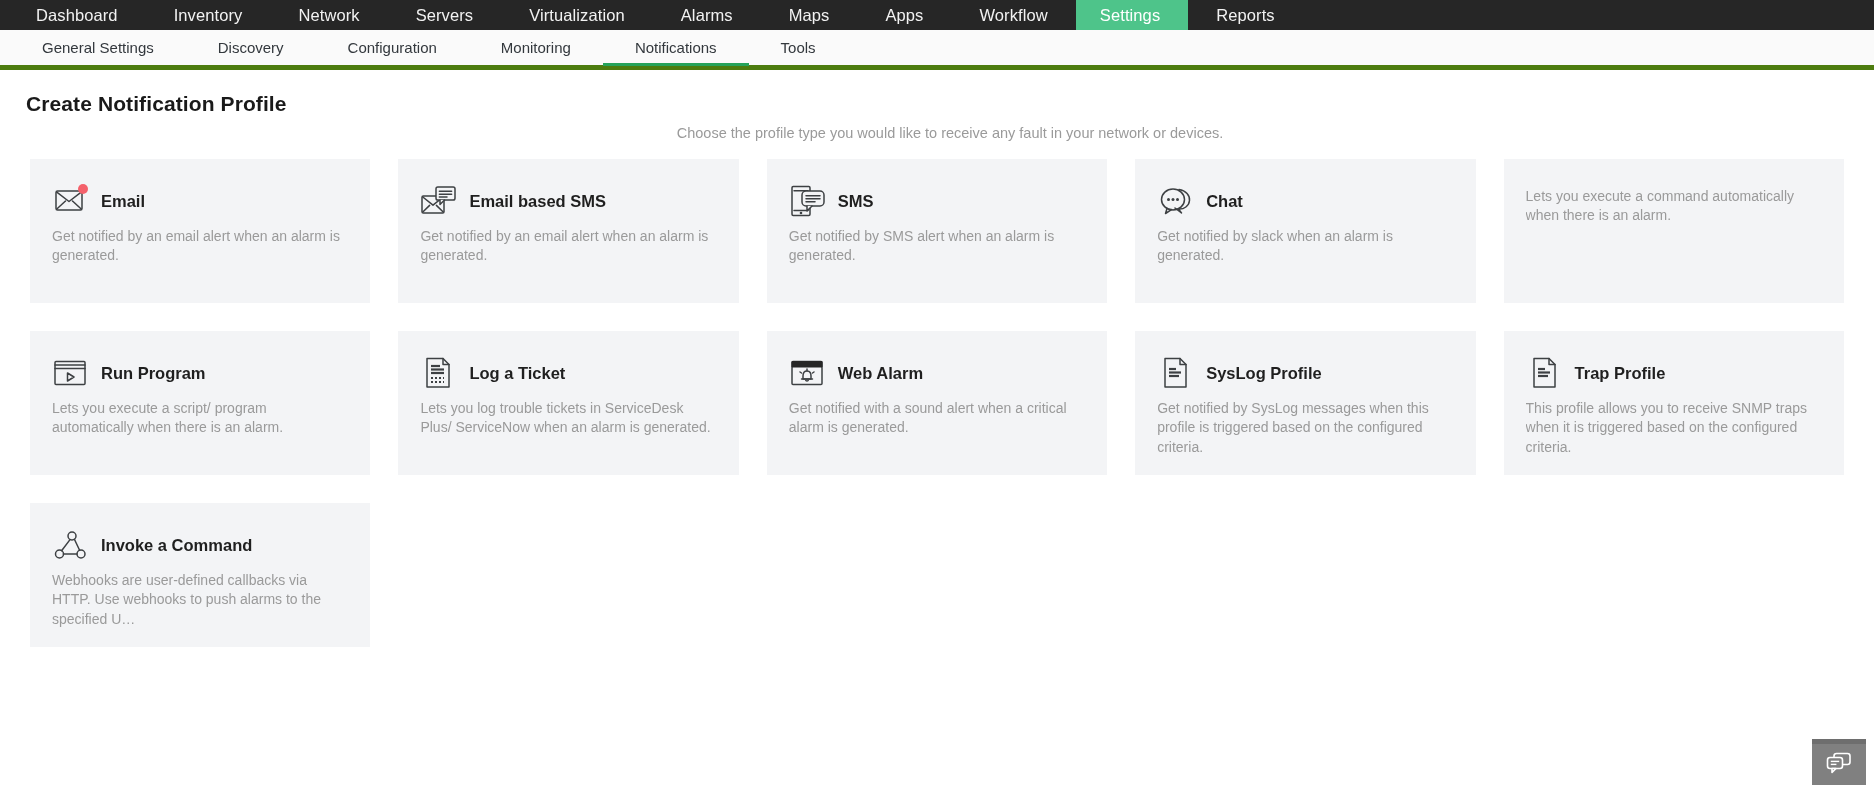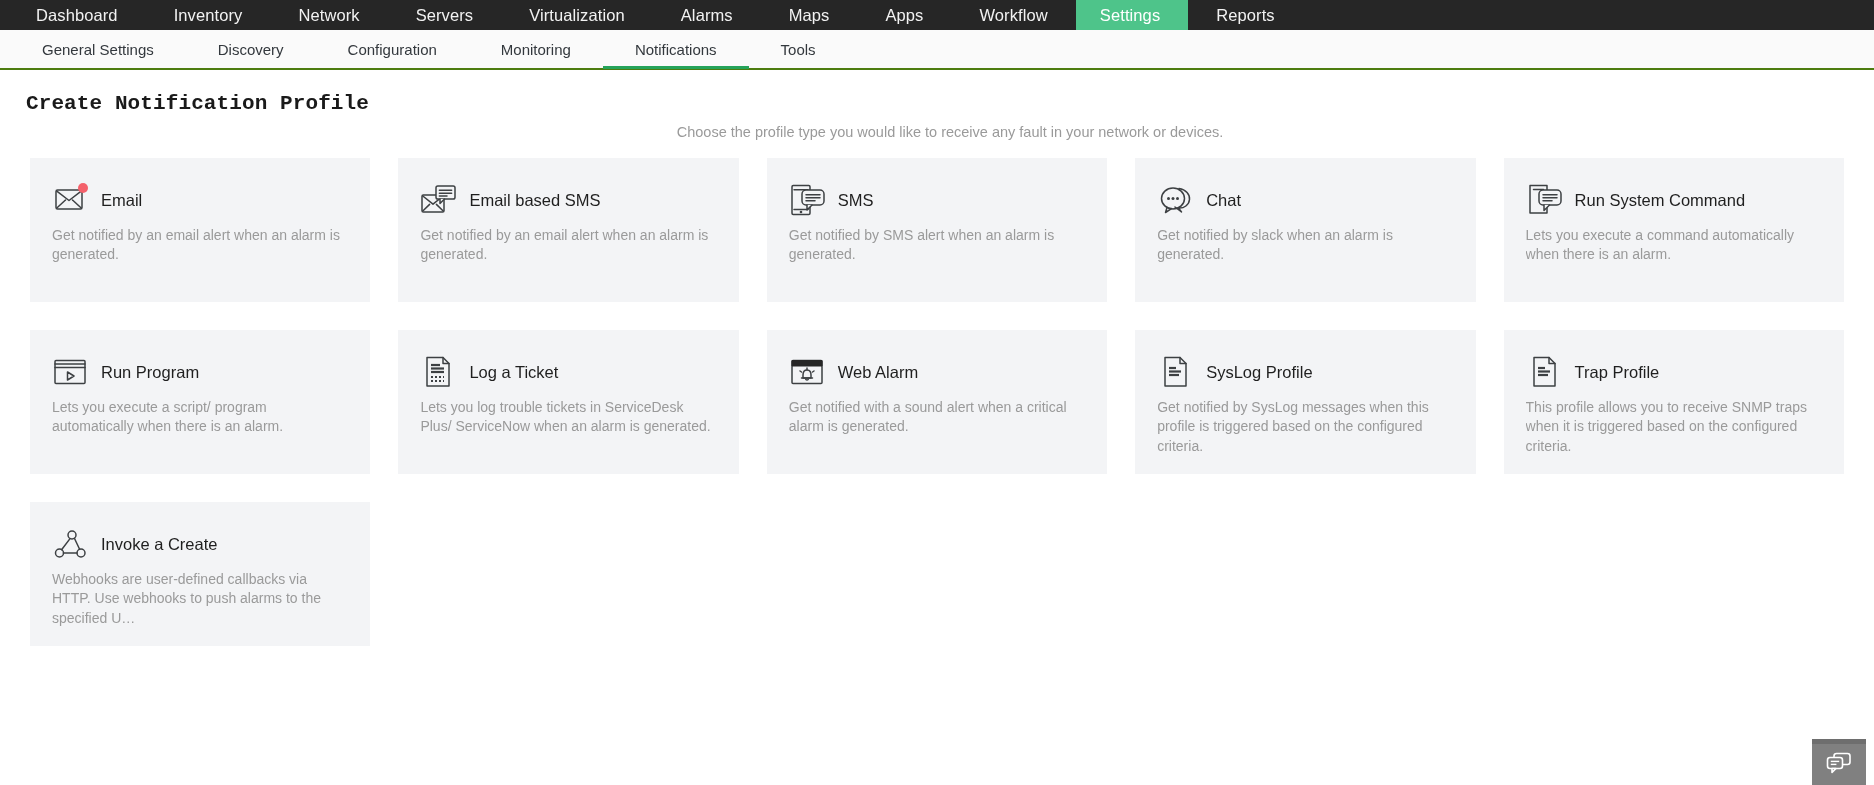--- a/index.html
+++ b/index.html
@@ -37,21 +37,21 @@
   .topnav-item.active {
     background: #4ec48a;
     color: #ffffff;
     padding-left: 24px;
   }
 
   
   .subnav {
     height: 40px;
     background: #fafafa;
-    border-bottom: 2px solid #4d7c0f;
+    border-bottom: 5px solid #4d7c0f;
     display: flex;
     align-items: stretch;
     padding-left: 10px;
     position: relative;
   }
   .subnav-item {
     display: flex;
     align-items: center;
     justify-content: center;
     padding: 0 32px;
@@ -72,21 +72,20 @@
 
   
   .page-head {
     padding: 22px 0 0 26px;
   }
   .page-title {
     font-size: 21px;
     font-weight: bold;
     color: #1a1a1a;
     letter-spacing: .1px;
-    font-family: Liberation Mono, monospace;
   }
   .page-sub {
     margin-top: 9px;
     font-size: 14.5px;
     color: #9a9a9a;
     text-align: center;
   }
 
   
   .grid {
@@ -105,20 +104,21 @@
     cursor: pointer;
     display: flex;
     flex-direction: column;
     overflow: hidden;
   }
   .card-head {
     display: flex;
     align-items: center;
     gap: 11px;
     min-height: 40px;
+    font-weight: bold;
   }
   .card-icon {
     width: 38px;
     height: 38px;
     flex: 0 0 38px;
     position: relative;
     display: flex;
     align-items: center;
     justify-content: center;
   }
@@ -265,34 +265,20 @@
       <circle cx="18.5" cy="13.6" r="1.5" fill="#3d4043" stroke="none"></circle>
     </svg>
           </span>
           <span class="card-title">Chat</span>
         </div>
         <div class="card-desc">Get notified by slack when an alarm is generated.</div>
       </div>
     </div>
     <div class="cell">
       <div class="card">
-        <div class="card-head">
-          <span class="card-icon">
-            <svg width="36" height="32" viewBox="0 0 36 32">
-      <path d="M3 1.5 L20 1.5 L20 29 L3 29 Z" stroke="#3d4043" fill="none" stroke-width="1.5" stroke-linejoin="round" stroke-linecap="round"></path>
-      <line x1="6.5" y1="5.5" x2="16.5" y2="5.5" stroke="#3d4043" fill="none" stroke-width="1.5" stroke-linejoin="round" stroke-linecap="round"></line>
-      <rect x="12" y="6" width="22" height="15" rx="4" fill="#f3f4f6" stroke="#3d4043" stroke-width="1.5" stroke-linejoin="round" stroke-linecap="round"></rect>
-      <path d="M17 21 L17 26.5 L22.5 21" fill="#f3f4f6" stroke="#3d4043" stroke-width="1.5" stroke-linejoin="round" stroke-linecap="round"></path>
-      <line x1="16" y1="10.8" x2="30" y2="10.8" stroke="#3d4043" fill="none" stroke-width="1.5" stroke-linejoin="round" stroke-linecap="round"></line>
-      <line x1="16" y1="13.8" x2="30" y2="13.8" stroke="#3d4043" fill="none" stroke-width="1.5" stroke-linejoin="round" stroke-linecap="round"></line>
-      <line x1="16" y1="16.8" x2="25" y2="16.8" stroke="#3d4043" fill="none" stroke-width="1.5" stroke-linejoin="round" stroke-linecap="round"></line>
-    </svg>
-          </span>
-          <span class="card-title">Run System Command</span>
-        </div>
         <div class="card-desc">Lets you execute a command automatically when there is an alarm.</div>
       </div>
     </div>
     <div class="cell">
       <div class="card">
         <div class="card-head">
           <span class="card-icon">
             <svg width="34" height="26" viewBox="0 0 34 26">
       <rect x="1" y="1.5" width="30" height="23" rx="1" stroke="#3d4043" fill="none" stroke-width="1.5" stroke-linejoin="round" stroke-linecap="round"></rect>
       <line x1="1" y1="8.5" x2="31" y2="8.5" stroke="#3d4043" fill="none" stroke-width="1.5" stroke-linejoin="round" stroke-linecap="round"></line>
@@ -384,21 +370,21 @@
           <span class="card-icon">
             <svg width="34" height="30" viewBox="0 0 34 30">
       <circle cx="18" cy="6" r="4" stroke="#3d4043" fill="none" stroke-width="1.5" stroke-linejoin="round" stroke-linecap="round"></circle>
       <circle cx="5.5" cy="24" r="4" stroke="#3d4043" fill="none" stroke-width="1.5" stroke-linejoin="round" stroke-linecap="round"></circle>
       <circle cx="27" cy="24" r="4" stroke="#3d4043" fill="none" stroke-width="1.5" stroke-linejoin="round" stroke-linecap="round"></circle>
       <path d="M16 9.6 L7.6 20.7" stroke="#3d4043" fill="none" stroke-width="1.5" stroke-linejoin="round" stroke-linecap="round"></path>
       <path d="M20.4 9.2 L25.6 20.2" stroke="#3d4043" fill="none" stroke-width="1.5" stroke-linejoin="round" stroke-linecap="round"></path>
       <path d="M9.5 24 L23 24" stroke="#3d4043" fill="none" stroke-width="1.5" stroke-linejoin="round" stroke-linecap="round"></path>
     </svg>
           </span>
-          <span class="card-title">Invoke a Create</span>
+          <span class="card-title">Invoke a Command</span>
         </div>
         <div class="card-desc">Webhooks are user-defined callbacks via HTTP. Use webhooks to push alarms to the specified U…</div>
       </div>
     </div>
   </div>
 
 <div class="support-widget">
   <span>
     <svg width="26" height="22" viewBox="0 0 26 22" fill="none">
       <rect x="8" y="1.5" width="16" height="11" rx="2.5" stroke="#ffffff" stroke-width="1.6"></rect>

